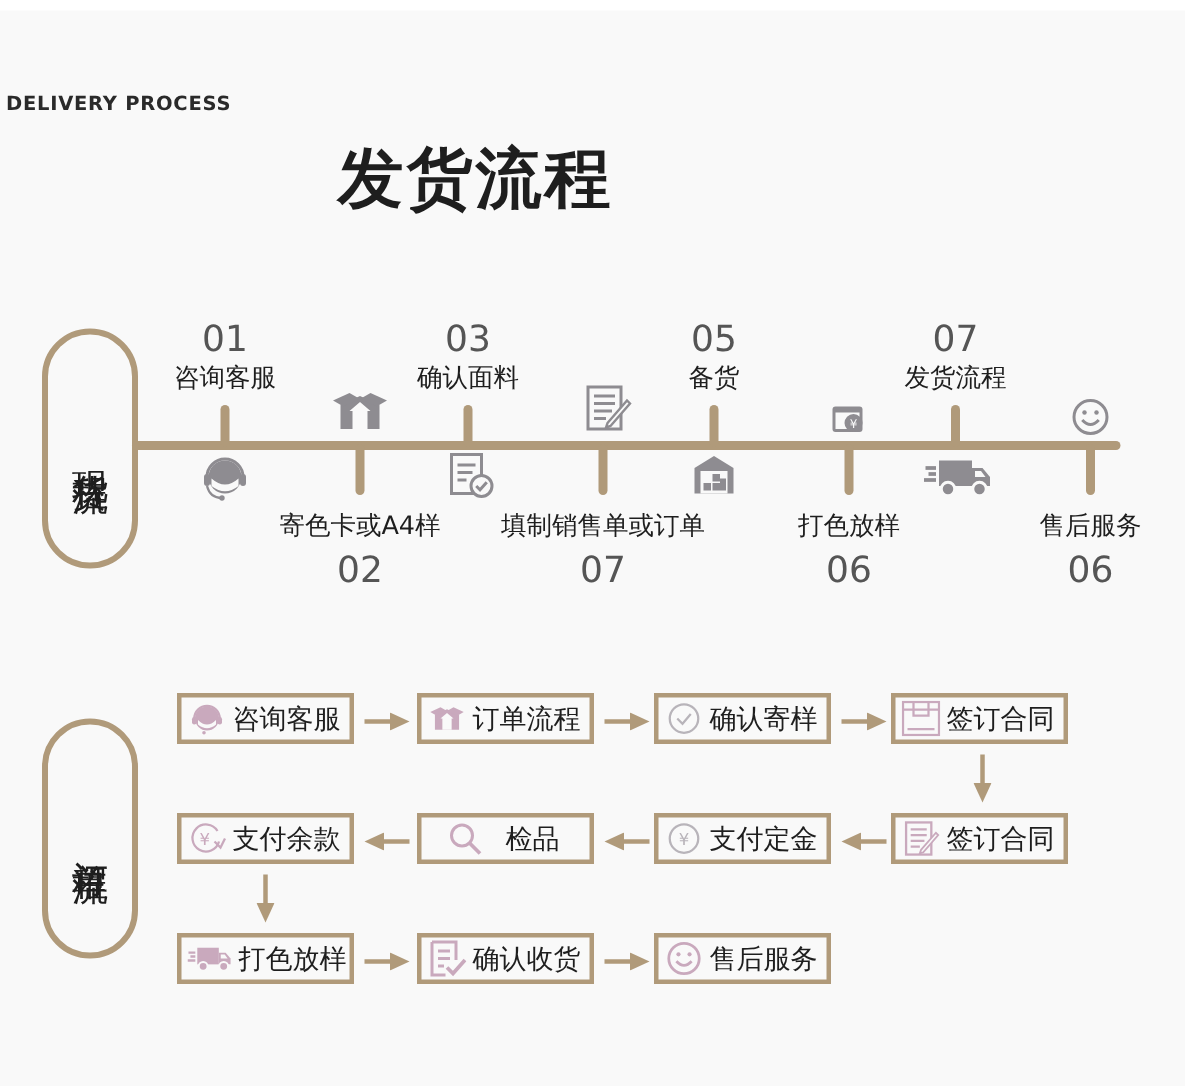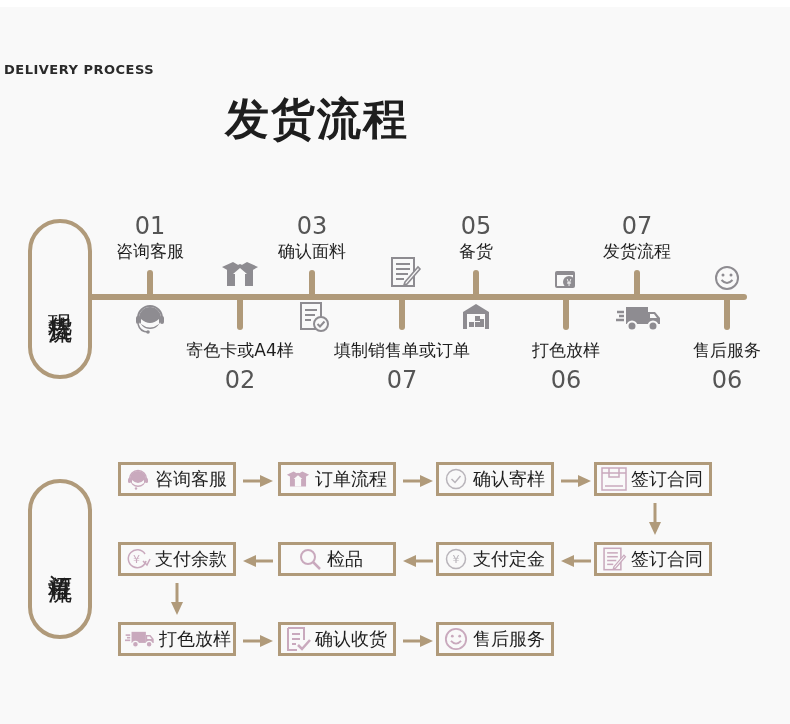--- a/index.html
+++ b/index.html
@@ -243,21 +243,21 @@
         <text x="12" y="16" font-size="11" text-anchor="middle" fill="#b8b4ba" font-family="DejaVu Sans">¥</text>
       </svg>
     </span>
   <span class="btxt">支付定金</span>
 </div>
 <svg class="arrow" style="left:402px;top:555px" width="32" height="12">
     <line x1="12" y1="6" x2="31" y2="6" stroke="#b09a7a" stroke-width="3"></line>
     <path d="M14 0 L1 6 L14 12Z" fill="#b09a7a"></path>
   </svg>
 
-<div class="box" style="left:278px;top:542px;padding-left:16px;gap:4px">
+<div class="box" style="left:278px;top:542px;padding-left:16px;gap:14px">
   <span class="bicon">
       <svg width="24" height="24" viewBox="0 0 24 24">
         <circle cx="10" cy="10" r="7" fill="none" stroke="#c9a9bd" stroke-width="2"></circle>
         <line x1="15" y1="15" x2="22" y2="22" stroke="#c9a9bd" stroke-width="2.5"></line>
       </svg>
     </span>
   <span class="btxt">检品</span>
 </div>
 <svg class="arrow" style="left:242px;top:555px" width="32" height="12">
     <line x1="12" y1="6" x2="31" y2="6" stroke="#b09a7a" stroke-width="3"></line>

